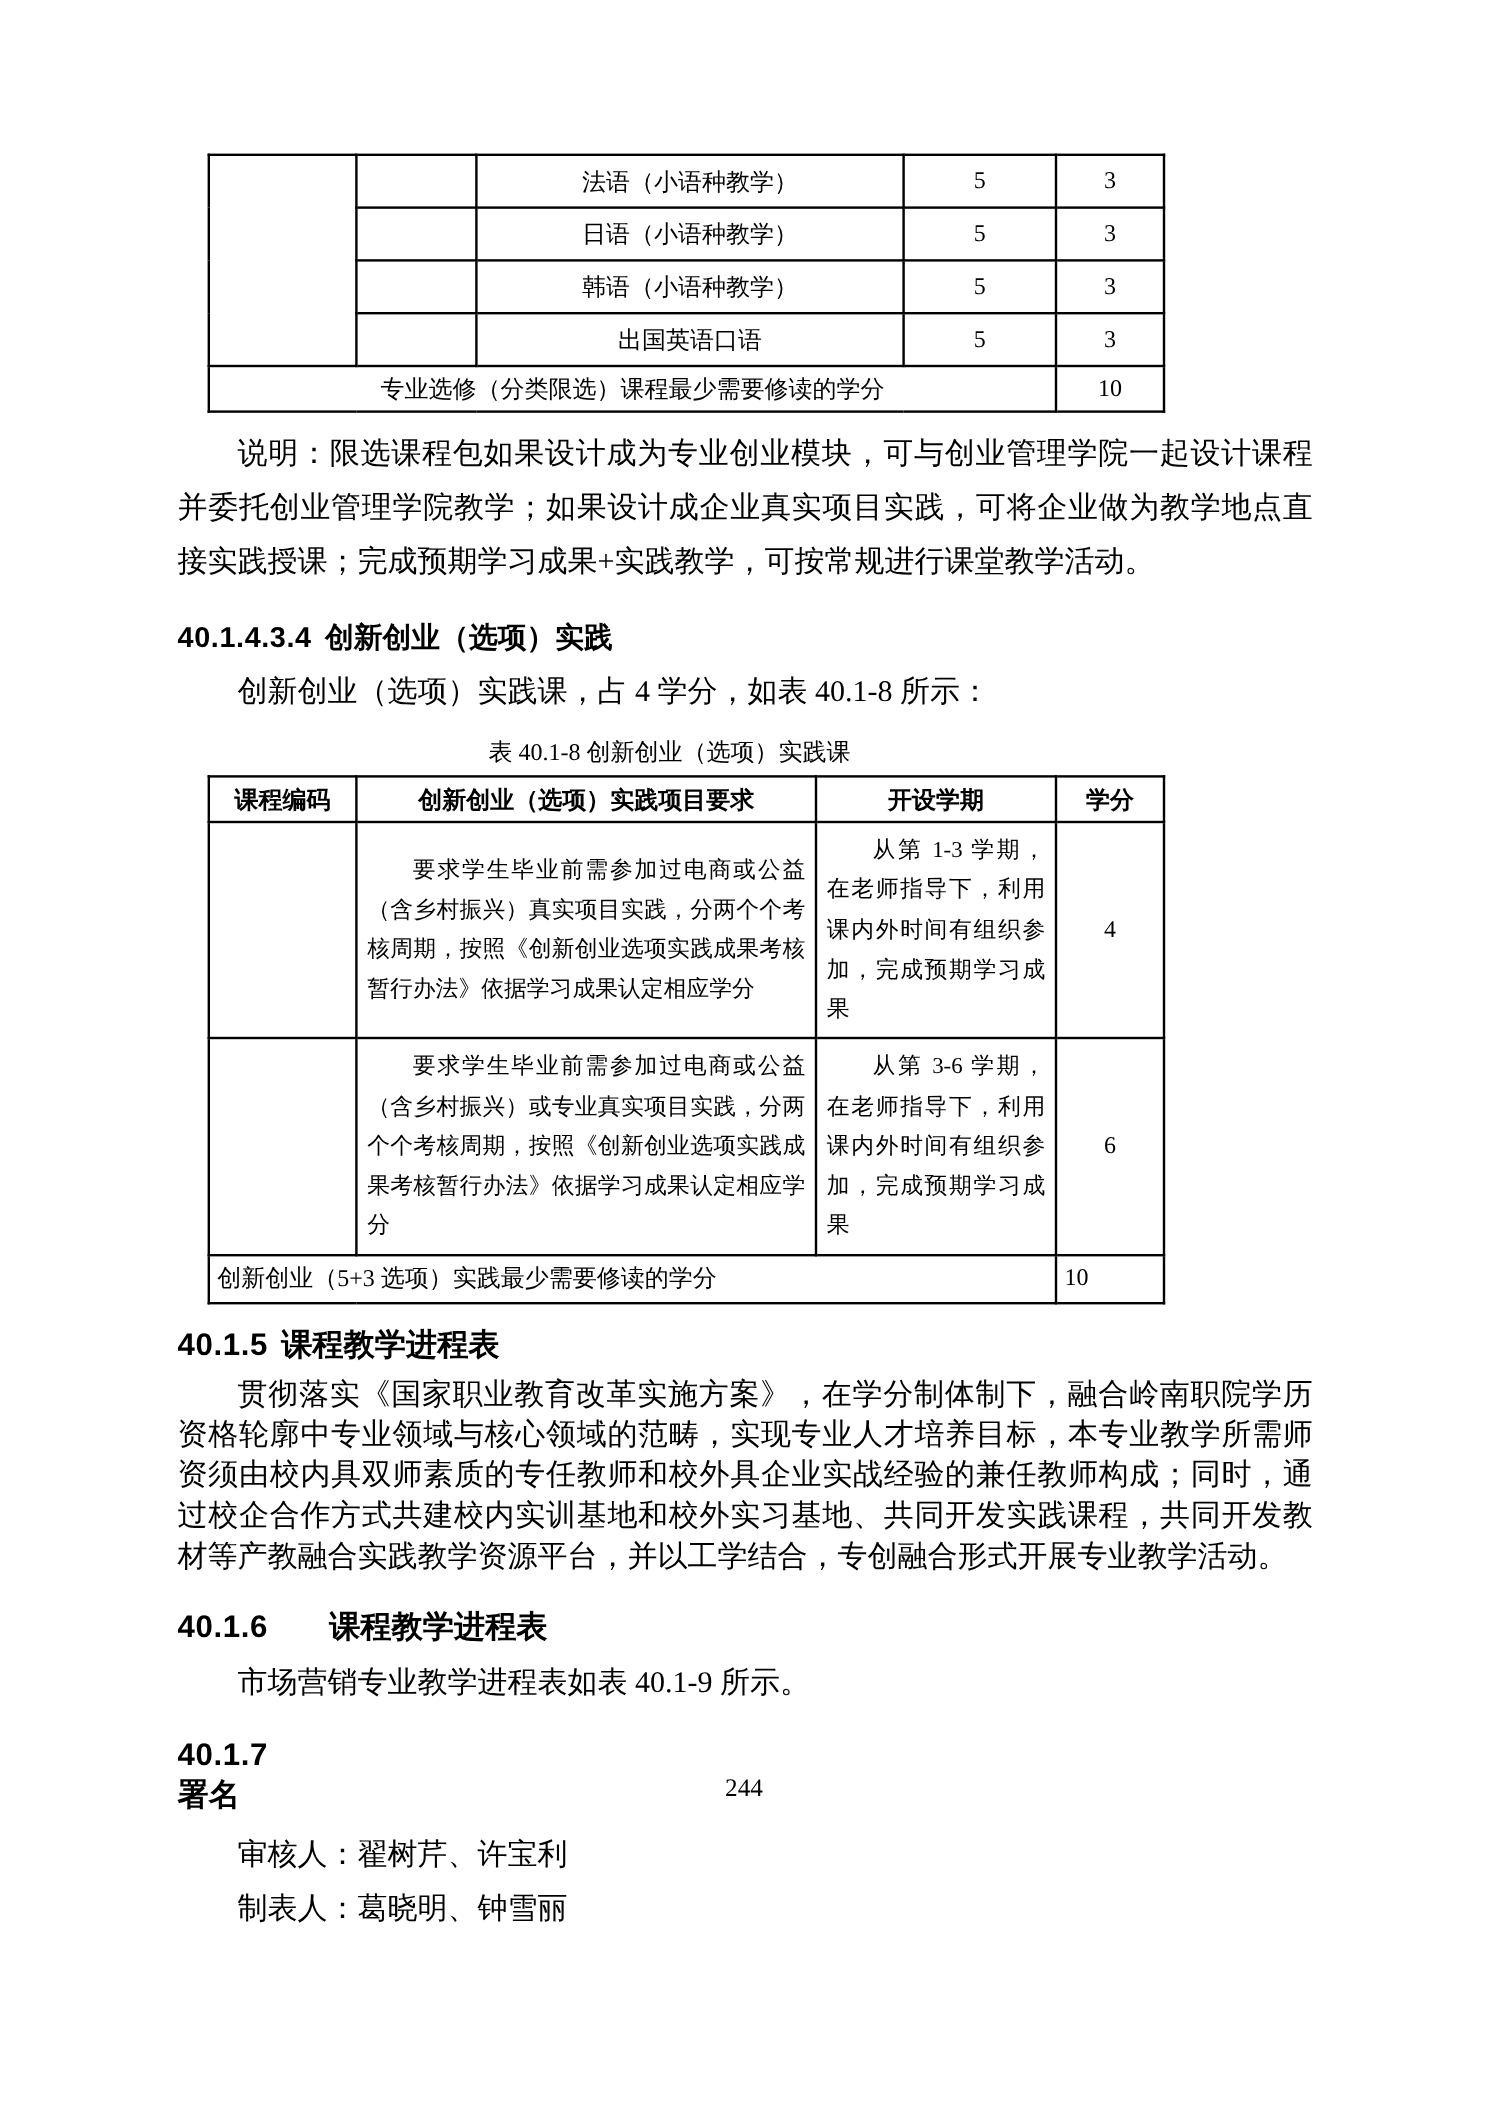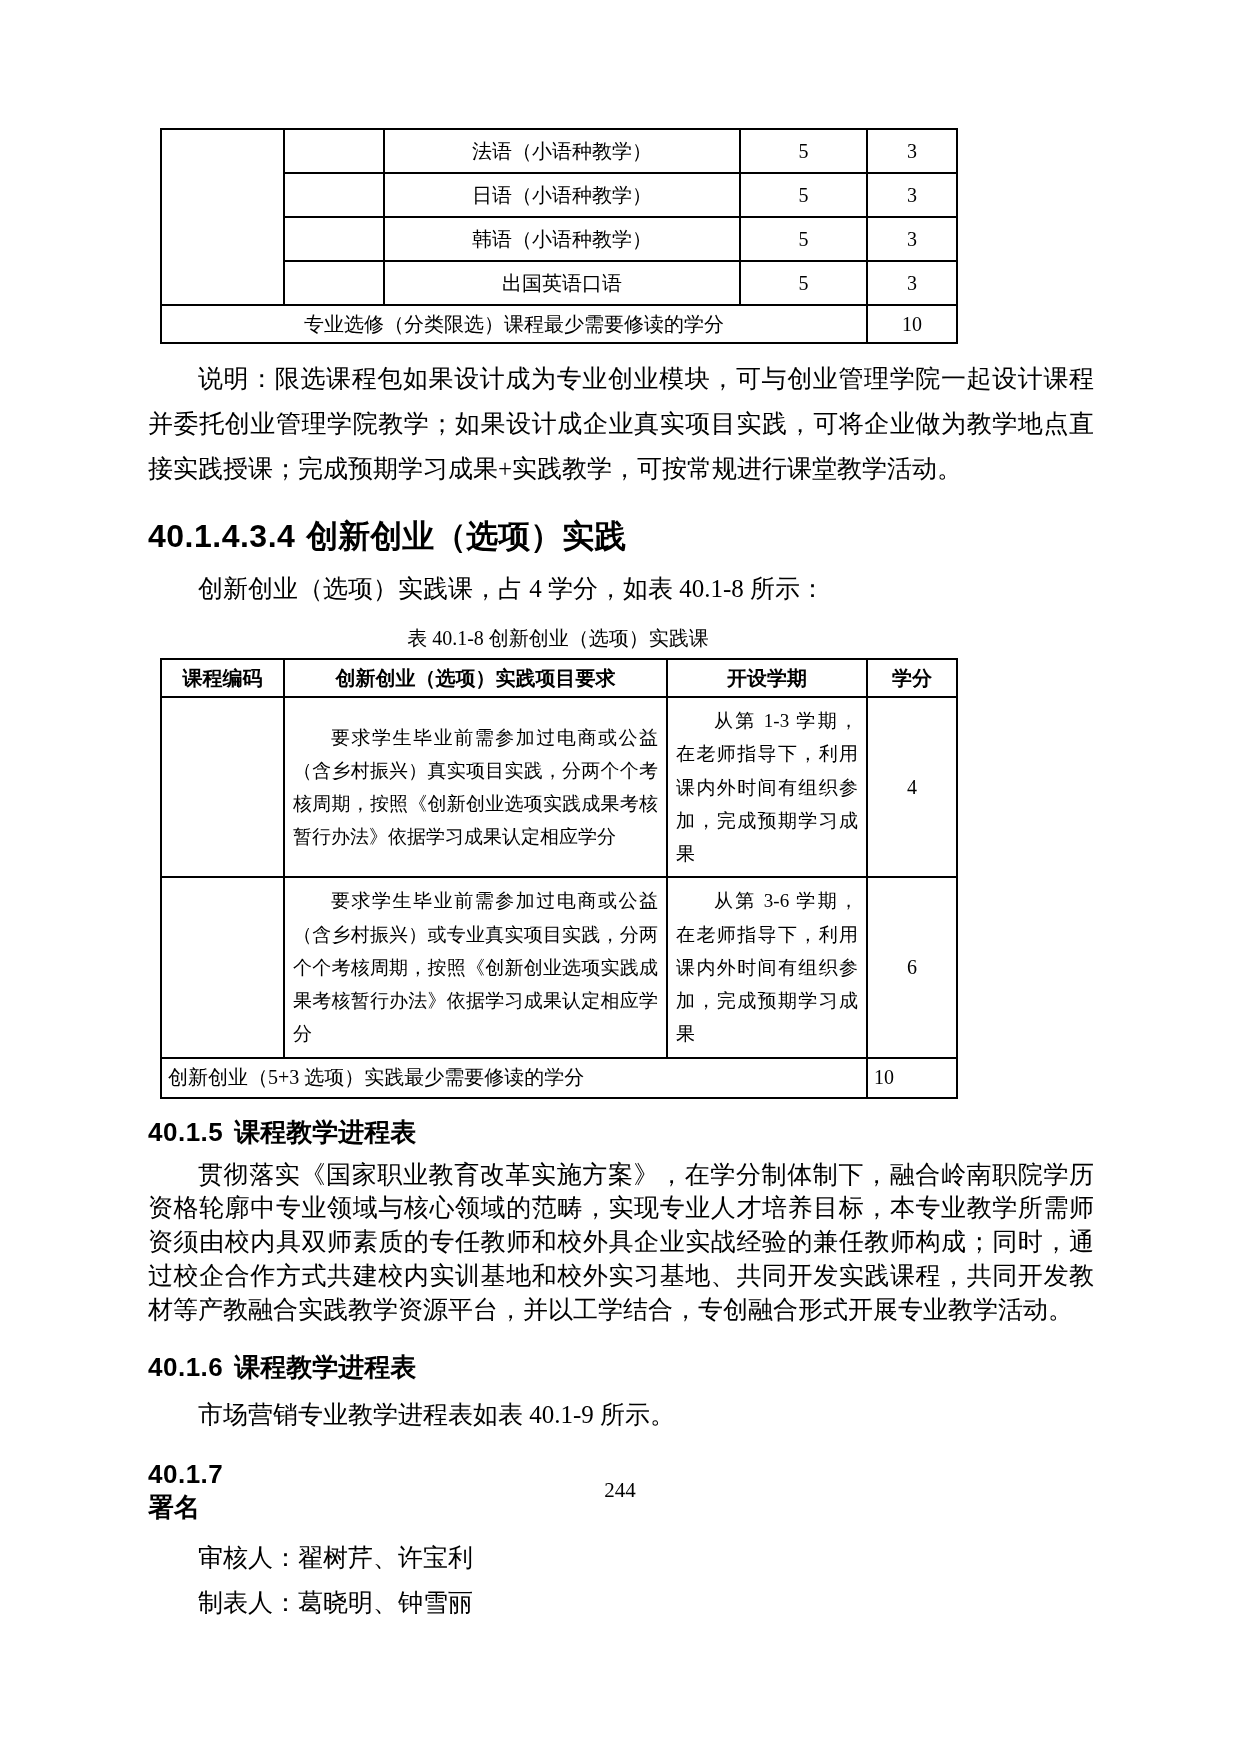--- a/index.html
+++ b/index.html
@@ -8,21 +8,21 @@
     width: 1240px;
     min-height: 1754px;
     background: #ffffff;
     color: #000000;
     font-family: "Liberation Serif", "DejaVu Serif", serif;
     position: relative;
   }
   .content { padding: 128px 146px 0 148px; }
 
   table { border-collapse: collapse; table-layout: fixed; }
-  .doc-table { margin-left: 12px; width: 796px; }
+  .doc-table { margin-left: 25px; width: 796px; }
   .doc-table td, .doc-table th {
     border: 2px solid #000;
     font-size: 20px;
     padding: 2px 6px;
     vertical-align: middle;
     overflow: hidden;
   }
 
   
   .t1 td { text-align: center; height: 44px; font-weight: normal; }
@@ -65,24 +65,24 @@
 
   
   .hd {
     font-family: "Liberation Sans", "DejaVu Sans", sans-serif;
     font-weight: 700;
     margin: 0;
     display: flex;
     align-items: baseline;
   }
   .hd .hd-num { margin-right: 11px; letter-spacing: 0.5px; }
-  .hd4 { font-size: 32px; margin-top: 24px; }
+  .hd4 { font-size: 24px; margin-top: 24px; }
   .hd3 { font-size: 26px; }
   .hd3a { margin-top: 16px; }
-  .hd3b { margin-top: 24px; }
+  .hd3b { margin-top: 24px; gap: 40px; }
   .hd3c { margin-top: 24px; flex-direction: column; }
 
   
   .tbl-caption {
     width: 796px;
     margin-left: 12px;
     margin-top: 16px;
     text-align: center;
     font-size: 20px;
   }

